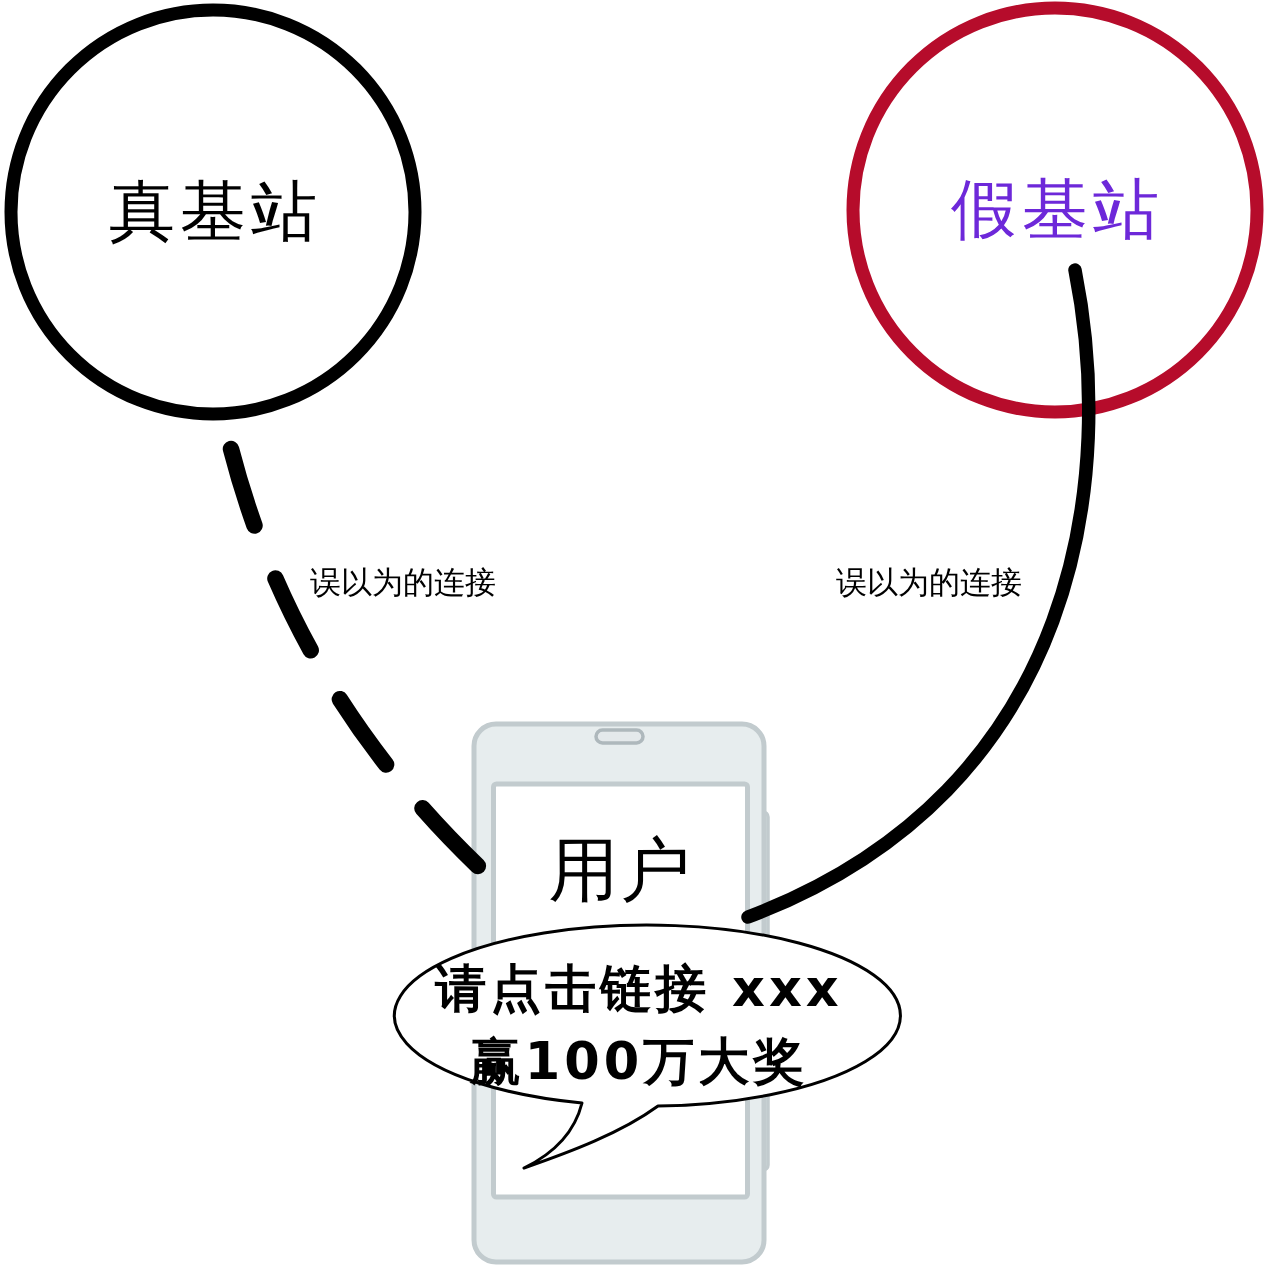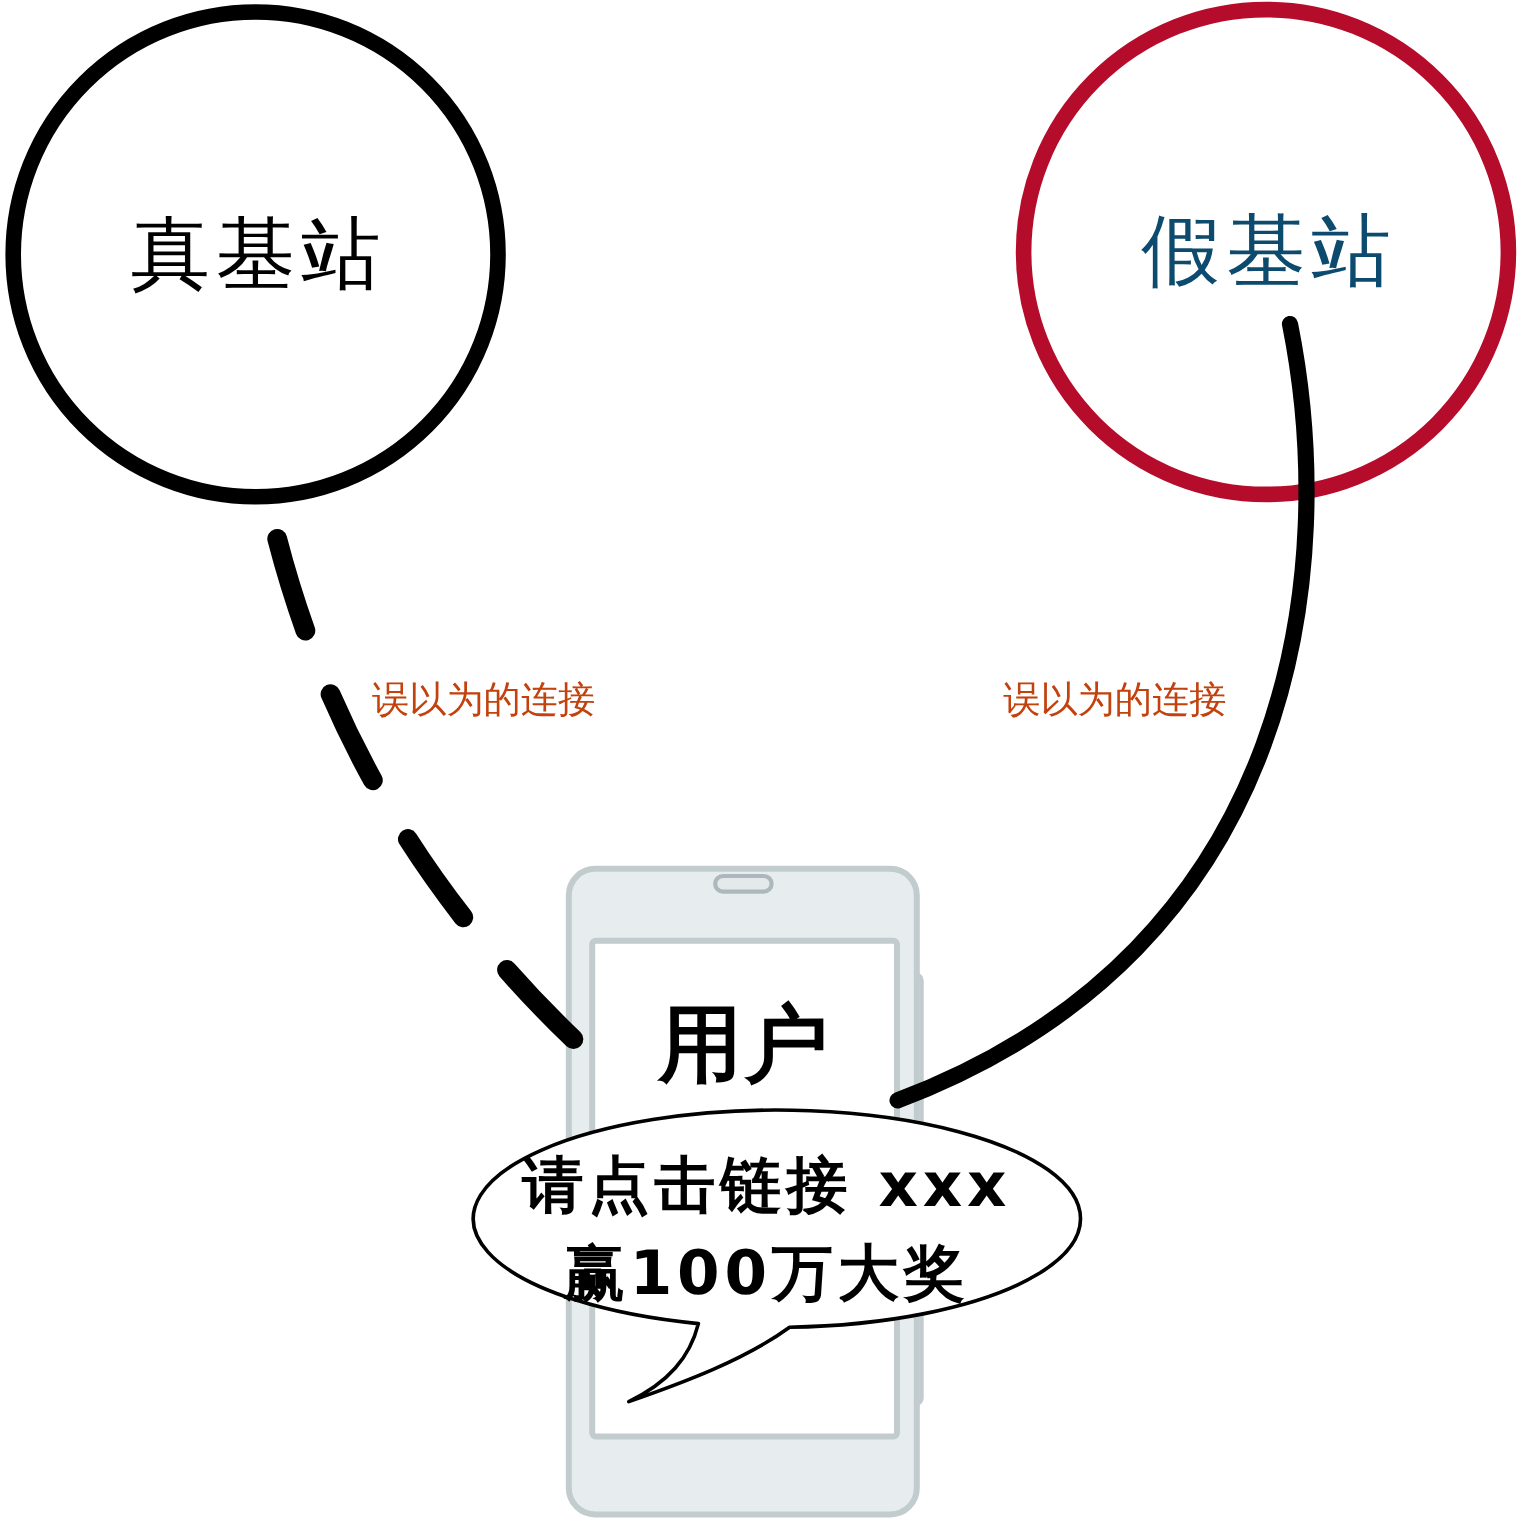--- a/index.html
+++ b/index.html
@@ -21,33 +21,33 @@
   .station-label {
     display: flex;
     align-items: center;
     justify-content: center;
     font-size: 66px;
     font-weight: 500;
     letter-spacing: 5px;
     text-indent: 5px;
   }
   .station-label.real { left: 8px; top: 7px; width: 410px; height: 410px; color: #000000; }
-  .station-label.fake { left: 846px; top: 5px; width: 418px; height: 410px; color: #0c4a6e; }
+  .station-label.fake { left: 846px; top: 5px; width: 418px; height: 410px; color: #6d28d9; }
   .conn-label {
     font-size: 31px;
     font-weight: 400;
-    color: #c2410c;
+    color: #000000;
   }
   .conn-label.assumed { left: 310px; top: 562px; }
   .conn-label.actual  { left: 836px; top: 562px; }
   .user-label {
     left: 493px; top: 824px; width: 255px;
     text-align: center;
     font-size: 70px;
-    font-weight: 700;
+    font-weight: 400;
     letter-spacing: 2px;
     color: #000000;
   }
   .bubble-text {
     left: 383px; top: 952px; width: 512px;
     text-align: center;
     font-size: 51px;
     font-weight: 700;
     line-height: 73px;
     letter-spacing: 4px;

